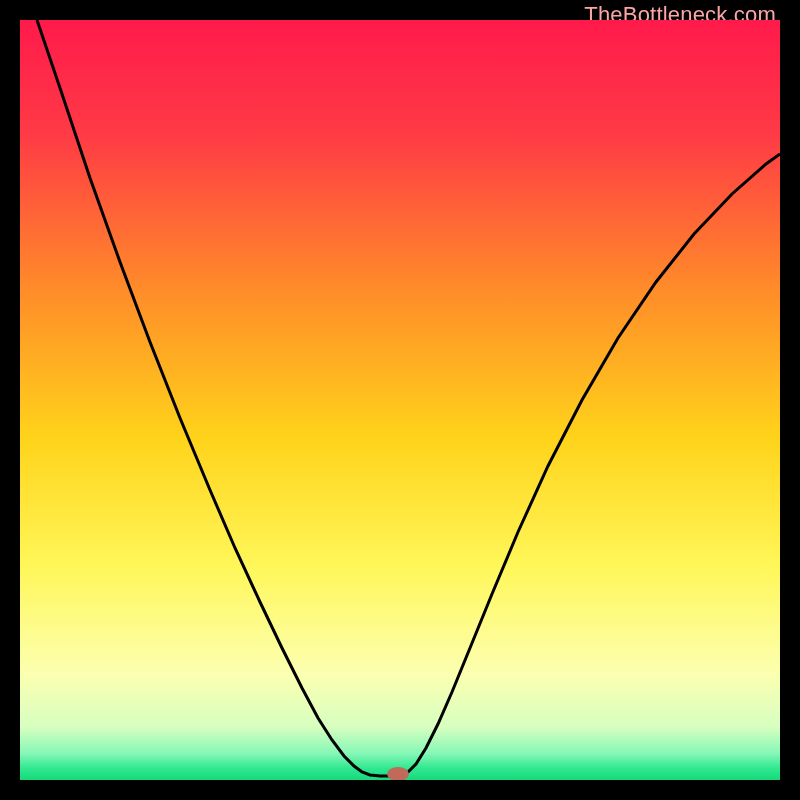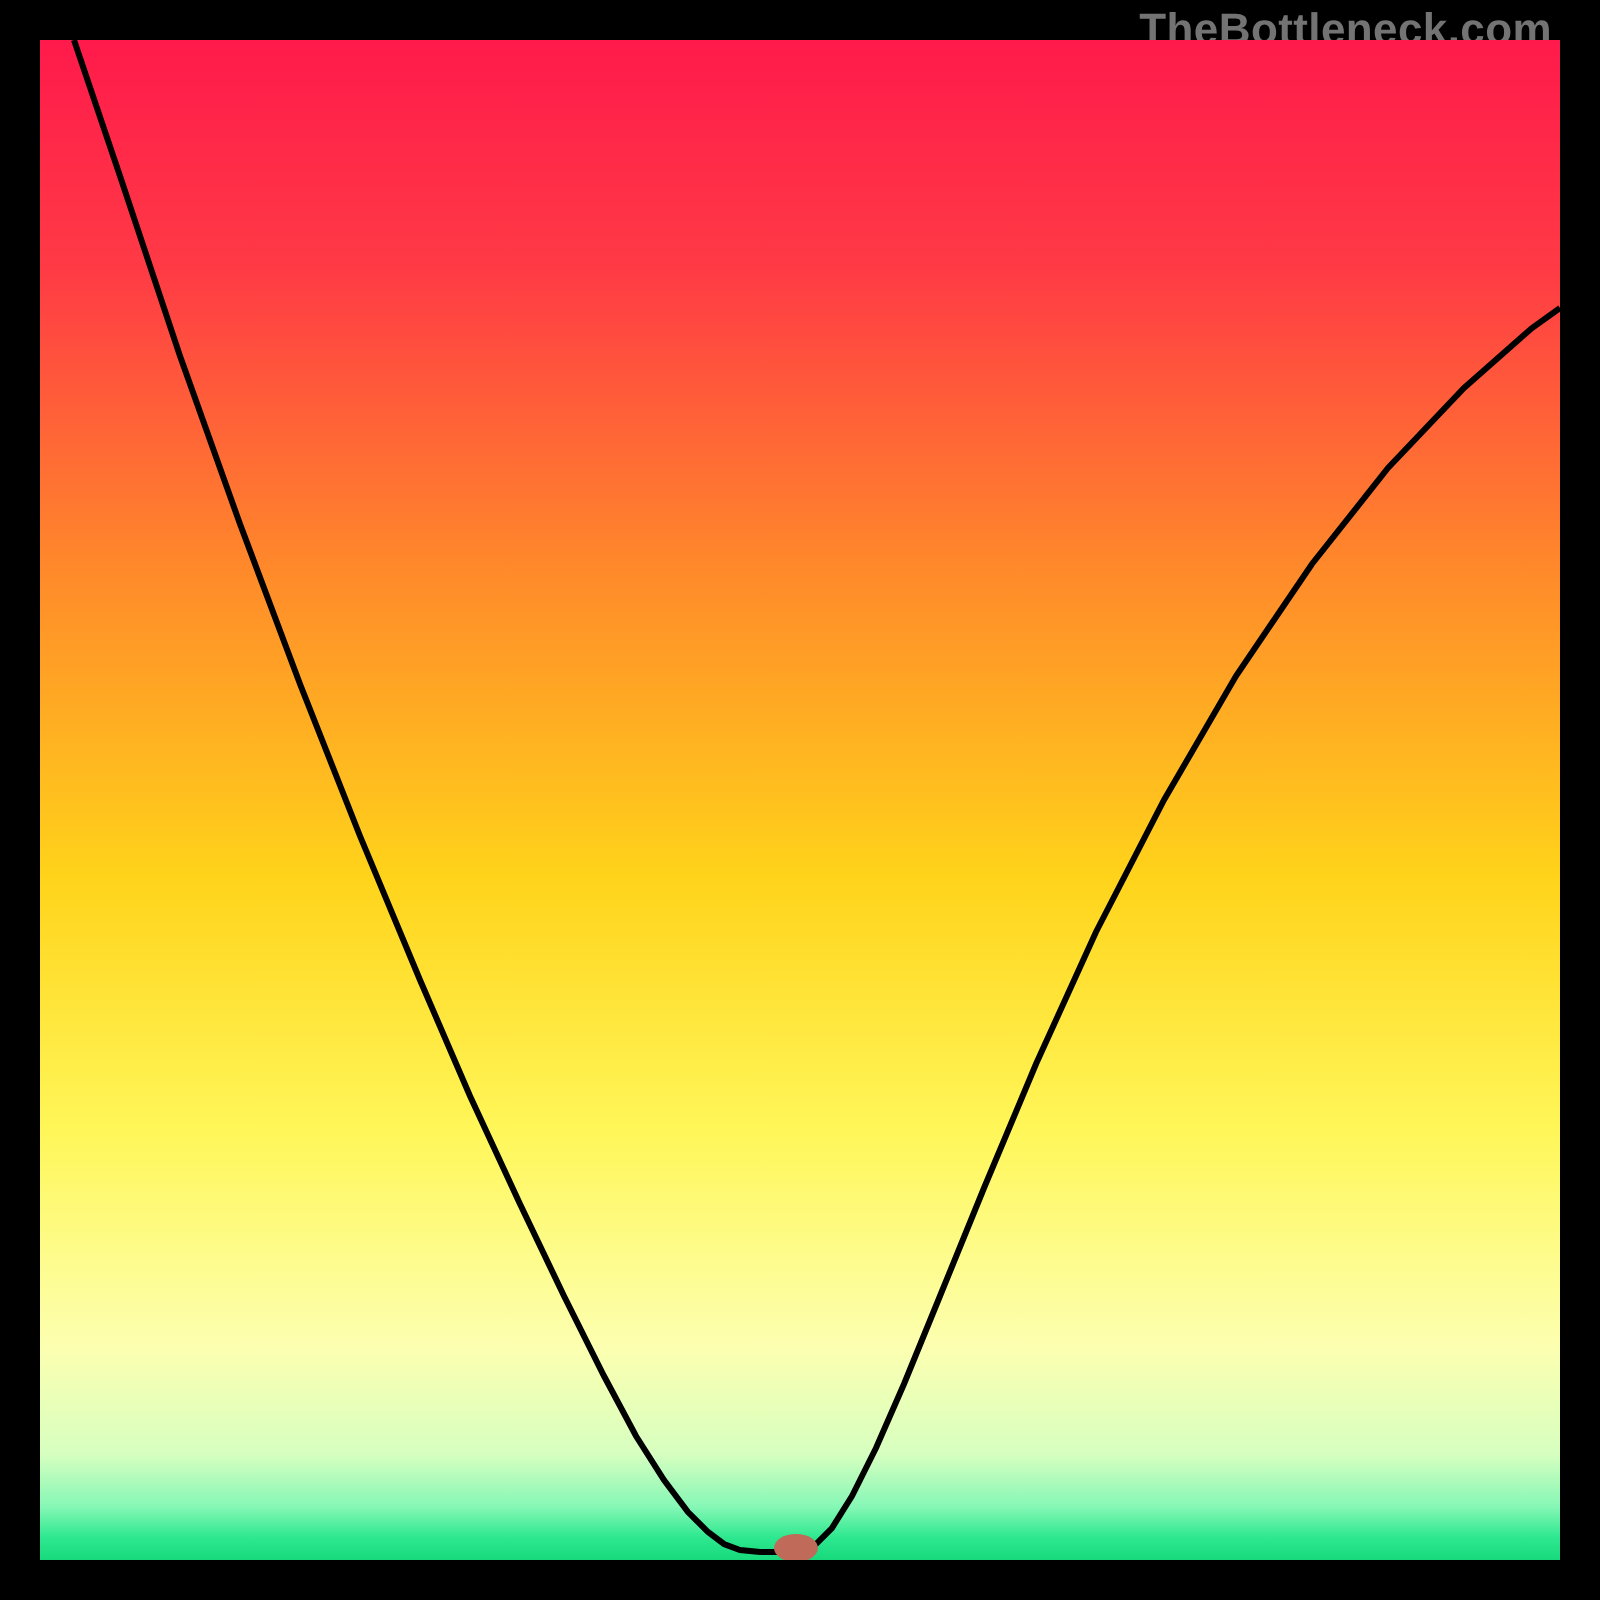--- a/index.html
+++ b/index.html
@@ -23,23 +23,23 @@
     position: absolute;
     left: 0;
     top: 0;
     width: 760px;
     height: 760px;
   }
   .watermark {
     position: absolute;
     top: 2px;
     right: 24px;
-    color: #737373;
+    color: #fca5a5;
     font-size: 22px;
-    font-weight: 700;
+    font-weight: 400;
     letter-spacing: 0.2px;
   }
   svg { display: block; }
 </style>
 </head>
 <body>
 
 <div class="watermark">TheBottleneck.com</div>
 
 <div class="frame">

